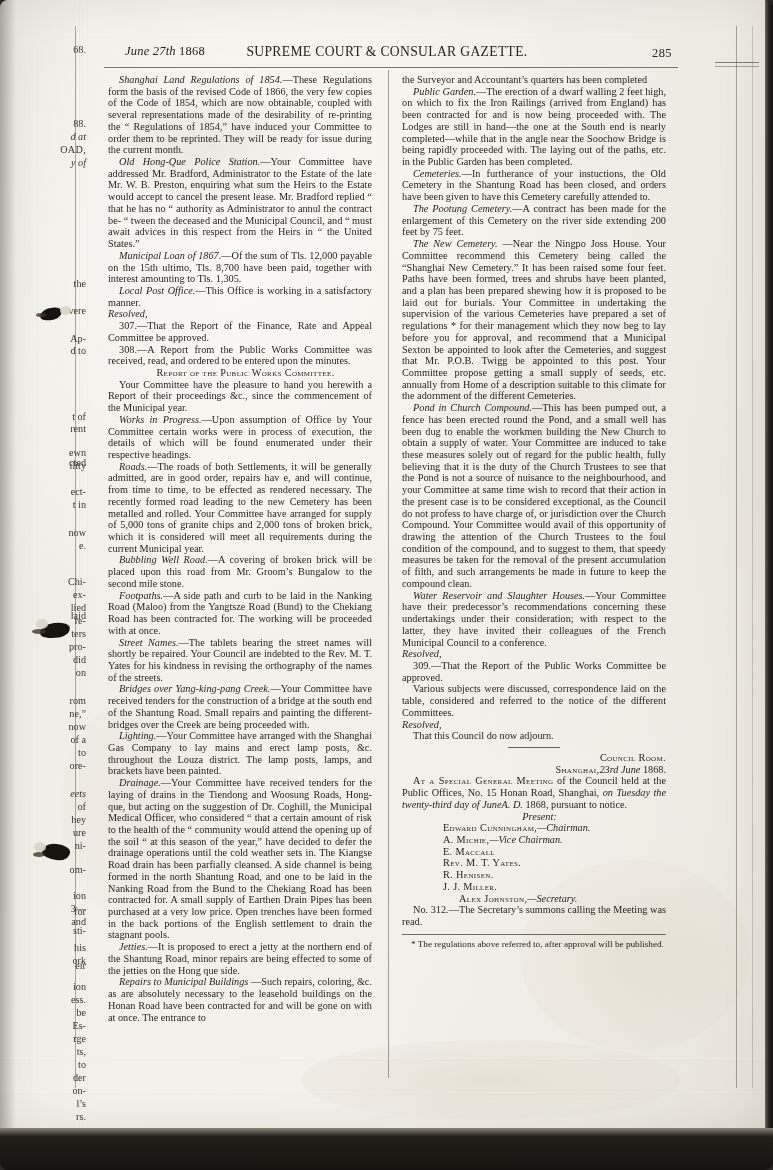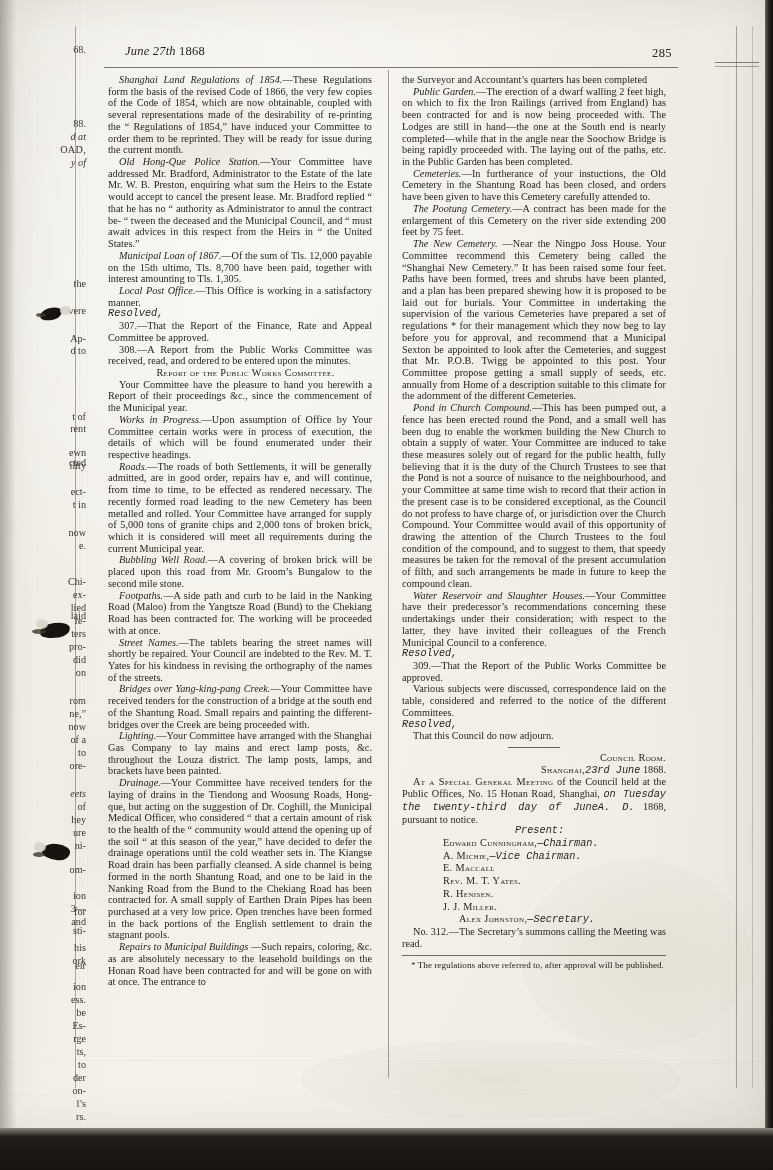--- a/index.html
+++ b/index.html
@@ -15,20 +15,21 @@
     font-family: "Liberation Serif", "DejaVu Serif", serif;
   }
 
   
   #scan {
     position: relative;
     width: 773px;
     height: 1170px;
     background: #191714;
     overflow: hidden;
+    border-radius: 8px;
   }
 
   
   #sheet {
     position: absolute;
     left: 0; top: 0;
     width: 765px;
     height: 1128px;
     background:
       radial-gradient(ellipse 70% 55% at 30% 22%, rgba(255,255,255,0.55), rgba(255,255,255,0) 70%),
@@ -168,21 +169,21 @@
     letter-spacing: .35px;
   }
   .centerline {
     text-indent: 0;
     text-align: center;
   }
   .rightline {
     text-indent: 0;
     text-align: right;
   }
-  .ital { font-style: italic; font-family: Liberation Mono, monospace; }
+  .ital { font-style: italic; }
   .names {
     text-indent: 0;
     text-align: left;
     padding-left: 30px;
   }
   .names.deep { padding-left: 46px; }
 
   .section-head {
     text-indent: 0;
     text-align: center;
@@ -367,20 +368,21 @@
         <div class="frag" style="top: 1098px;">l’s</div>
         <div class="frag" style="top: 1111px;">rs.</div>
       </div>
     <div class="frag-rule" style="top:62px;"></div>
     <div class="frag-rule" style="top:66px;opacity:.45;"></div>
 
     <div id="printblock">
 
       <div class="masthead">
         <div class="mh-date"><span>June 27</span><span class="yr" style="font-style:italic;">th</span><span class="yr"> 1868</span></div>
+        <div class="mh-title sc">SUPREME COURT &amp; CONSULAR GAZETTE.</div>
         <div class="mh-page">285</div>
         <div class="mh-rule"></div>
       </div>
 
       <div class="columns">
         <div class="col-divider"></div>
 
         <div class="col col-left">
 
           <p class="para"><span class="runhead">Shanghai Land Regulations of 1854.</span><span>—These Regulations form the basis of the revised Code of 1866, the very few copies of the Code of 1854, which are now obtainable, coupled with several representations made of the desirability of re-printing the “ Regulations of 1854,” have induced your Committee to order them to be reprinted. They will be ready for issue during the current month.</span></p>
@@ -409,20 +411,21 @@
           <p class="para"><span class="runhead">Footpaths.</span><span>—A side path and curb to be  laid  in the Nanking Road (Maloo) from the Yangtsze Road (Bund) to the Chekiang Road has been contracted for.  The working will be proceeded with at once.</span></p>
 
           <p class="para"><span class="runhead">Street Names.</span><span>—The tablets bearing the street names will shortly be repaired.  Your Council are indebted to the Rev. M. T. Yates for his kindness in revising the orthography of the names of the streets.</span></p>
 
           <p class="para"><span class="runhead">Bridges over Yang-king-pang Creek.</span><span>—Your Committee have received tenders for the construction of a bridge at the south end of the Shantung Road.  Small repairs and painting the different-bridges over the Creek are being proceeded with.</span></p>
 
           <p class="para"><span class="runhead">Lighting.</span><span>—Your Committee  have arranged with the Shanghai Gas Company  to lay mains and erect lamp posts, &amp;c. throughout the Louza district.  The lamp posts, lamps, and brackets have been painted.</span></p>
 
           <p class="para"><span class="runhead">Drainage.</span><span>—Your Committee have received tenders for the laying of drains in the Tiendong and Woosung Roads, Hong-que, but acting on  the suggestion of Dr. Coghill, the Municipal Medical Officer, who considered “ that a certain amount of risk  to the health  of the “ community would attend the opening up of the soil “ at this season of the year,” have decided to defer the drainage operations until  the cold weather sets in. The Kiangse Road drain has been parfially cleansed. A side channel is being formed in the north Shantung Road, and one to be laid in  the Nanking Road from the Bund to the Chekiang Road has been contracted for.  A small supply of Earthen Drain Pipes has been purchased at a very low price.  Open trenches have been formed in the back portions of the English settlement to drain the stagnant pools.</span></p>
 
+          <p class="para"><span class="runhead">Jetties.</span><span>—It is proposed to erect a jetty at the northern end of the Shantung Road, minor repairs are being effected to some of the jetties on the Hong que side.</span></p>
 
           <p class="para"><span class="runhead">Repairs to Municipal Buildings</span><span> —Such  repairs, coloring, &amp;c. as are  absolutely necessary to  the leasehold buildings on the Honan Road have been contracted for and will be gone on  with  at once.  The  entrance to</span></p>
 
         </div>
 
         <div class="col col-right">
 
           <p class="para flush">the Surveyor and Accountant’s quarters has been completed</p>
 
           <p class="para"><span class="runhead">Public Garden.</span><span>—The erection of  a dwarf  walling 2 feet high, on which to fix the Iron Railings (arrived from England) has  been  contracted for and is now being proceeded with.  The Lodges are  still  in  hand—the one at the South end  is  nearly  completed—while that in the  angle  near  the Soochow  Bridge  is being rapidly proceeded with.   The laying out of  the paths, etc. in the Public Garden has been completed.</span></p>

